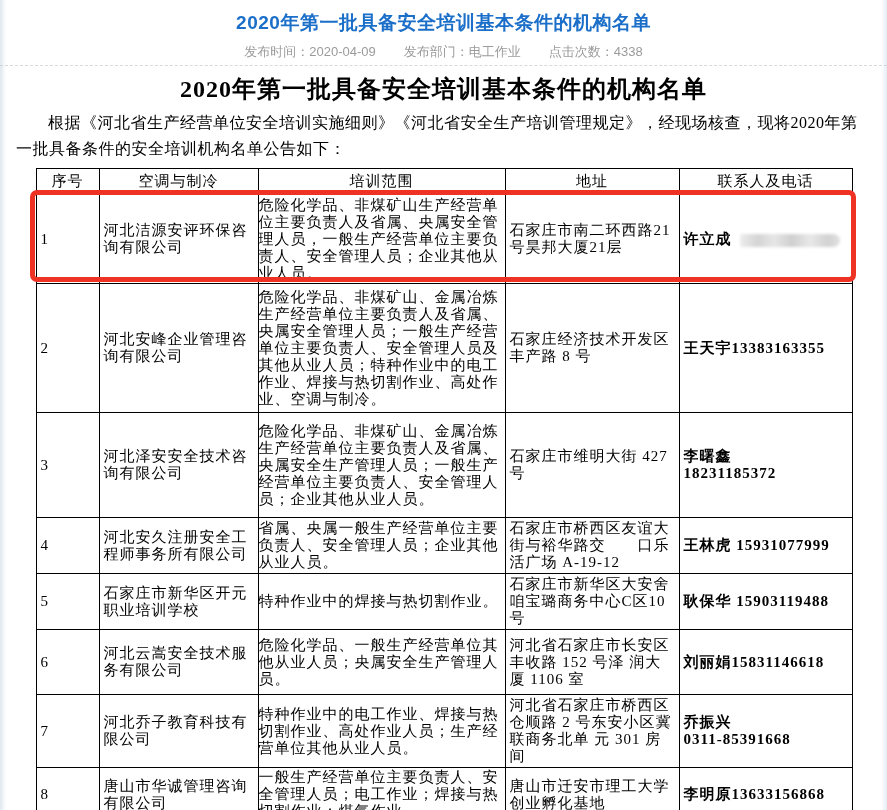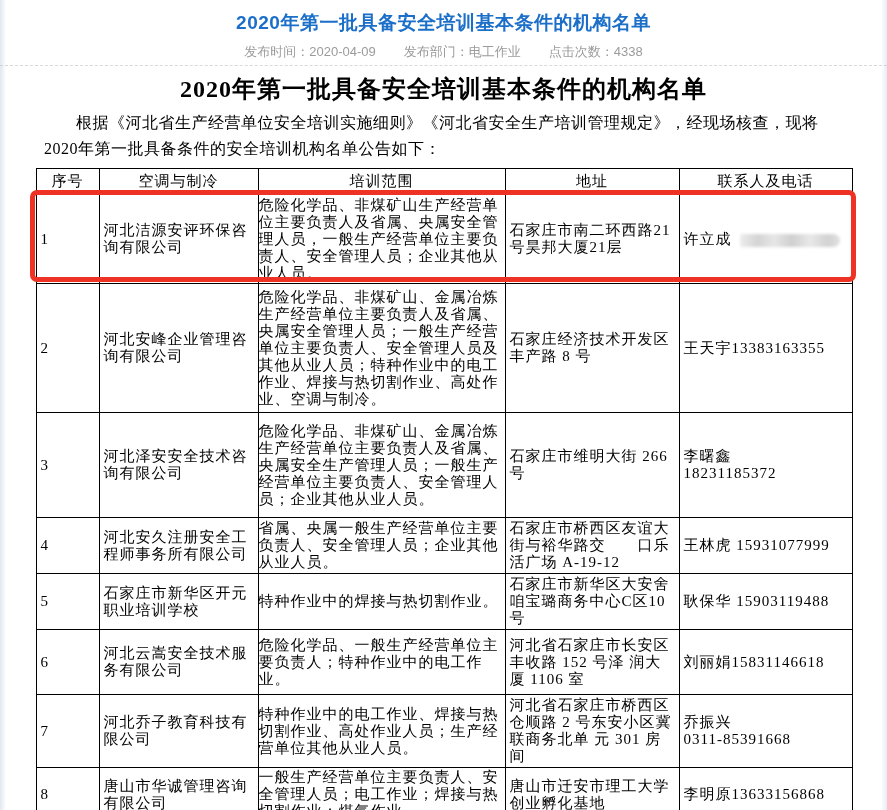--- a/index.html
+++ b/index.html
@@ -16,29 +16,29 @@
   body::before,body::after{content:"";position:absolute;top:0;bottom:0;width:6px;pointer-events:none;z-index:5;}
   body::before{left:0;background:linear-gradient(90deg,rgba(186,202,220,.45),rgba(255,255,255,0));}
   body::after{right:0;background:linear-gradient(270deg,rgba(186,202,220,.35),rgba(255,255,255,0));}
 
   .doc-header{height:66px;text-align:center;padding-top:11px;border-bottom:1px dashed #d9d9d9;font-family:var(--sans);}
   .title{font-size:19px;font-weight:bold;color:var(--title-blue);line-height:24px;letter-spacing:.5px;}
   .meta{margin-top:8px;font-size:13px;color:var(--meta-gray);}
   .meta-item{margin:8px 14px;}
 
   .heading{font-family:var(--serif);font-weight:600;font-size:24px;line-height:30px;text-align:center;margin:8px 0 6px;letter-spacing:1px;}
-  .intro{font-size:16px;line-height:26px;margin:0 44px 6px;text-indent:2em;letter-spacing:.5px;}
+  .intro{font-size:16px;line-height:26px;margin:0 16px 6px;text-indent:2em;letter-spacing:.5px;}
 
   .table-wrap{position:relative;width:816px;margin:0 auto;}
   table.inst-table{width:816px;table-layout:fixed;border-collapse:collapse;font-size:15px;letter-spacing:1px;}
   .inst-table th,.inst-table td{border:1px solid #000;vertical-align:middle;padding:2px 4px;word-break:break-all;line-height:17px;}
   .inst-table thead tr{height:26px;}
   .inst-table th{font-weight:normal;}
   td.cell-scope{text-align:left;padding:1px 0;}
-  td.cell-contact{white-space:pre-line;}
+  td.cell-contact{white-space:pre-line;font-weight:bold;}
 
   .redact{display:inline-block;width:100px;height:13px;margin-left:8px;vertical-align:middle;
     border-radius:3px 10px 10px 3px;
     background:linear-gradient(90deg,#ececec,#d4d4d4 18%,#e6e6e6 34%,#cfcfcf 52%,#e8e8e8 70%,#d2d2d2 88%,#e0e0e0);
     filter:blur(1.5px);}
 
   .highlight-box{position:absolute;left:-6px;width:calc(100% + 10px);border:5px solid var(--highlight-red);border-radius:7px;pointer-events:none;z-index:4;}
 </style>
 </head>
 <body>
@@ -83,42 +83,42 @@
               <td class="cell-no">2</td>
               <td class="cell-name">河北安峰企业管理咨询有限公司</td>
               <td class="cell-scope">危险化学品、非煤矿山、金属冶炼生产经营单位主要负责人及省属、央属安全管理人员；一般生产经营单位主要负责人、安全管理人员及其他从业人员；特种作业中的电工作业、焊接与热切割作业、高处作业、空调与制冷。</td>
               <td class="cell-address">石家庄经济技术开发区丰产路 8 号</td>
               <td class="cell-contact">王天宇13383163355</td>
             </tr>
             <tr style="height: 105px;">
               <td class="cell-no">3</td>
               <td class="cell-name">河北泽安安全技术咨询有限公司</td>
               <td class="cell-scope">危险化学品、非煤矿山、金属冶炼生产经营单位主要负责人及省属、央属安全生产管理人员；一般生产经营单位主要负责人、安全管理人员；企业其他从业人员。</td>
-              <td class="cell-address">石家庄市维明大街 266 号</td>
+              <td class="cell-address">石家庄市维明大街 427 号</td>
               <td class="cell-contact">李曙鑫
 18231185372</td>
             </tr>
             <tr style="height: 54px;">
               <td class="cell-no">4</td>
               <td class="cell-name">河北安久注册安全工程师事务所有限公司</td>
               <td class="cell-scope">省属、央属一般生产经营单位主要负责人、安全管理人员；企业其他从业人员。</td>
               <td class="cell-address">石家庄市桥西区友谊大街与裕华路交　　口乐活广场 A-19-12</td>
               <td class="cell-contact">王林虎 15931077999</td>
             </tr>
             <tr style="height: 52px;">
               <td class="cell-no">5</td>
               <td class="cell-name">石家庄市新华区开元职业培训学校</td>
               <td class="cell-scope">特种作业中的焊接与热切割作业。</td>
               <td class="cell-address">石家庄市新华区大安舍咱宝璐商务中心C区10号</td>
               <td class="cell-contact">耿保华 15903119488</td>
             </tr>
             <tr style="height: 65px;">
               <td class="cell-no">6</td>
               <td class="cell-name">河北云嵩安全技术服务有限公司</td>
-              <td class="cell-scope">危险化学品、一般生产经营单位主要负责人；特种作业中的电工作业。</td>
+              <td class="cell-scope">危险化学品、一般生产经营单位其他从业人员；央属安全生产管理人员。</td>
               <td class="cell-address">河北省石家庄市长安区丰收路 152 号泽 润大厦 1106 室</td>
               <td class="cell-contact">刘丽娟15831146618</td>
             </tr>
             <tr style="height: 71px;">
               <td class="cell-no">7</td>
               <td class="cell-name">河北乔子教育科技有限公司</td>
               <td class="cell-scope">特种作业中的电工作业、焊接与热切割作业、高处作业人员；生产经营单位其他从业人员。</td>
               <td class="cell-address">河北省石家庄市桥西区仓顺路 2 号东安小区冀联商务北单 元 301 房间</td>
               <td class="cell-contact">乔振兴
 0311-85391668</td>

